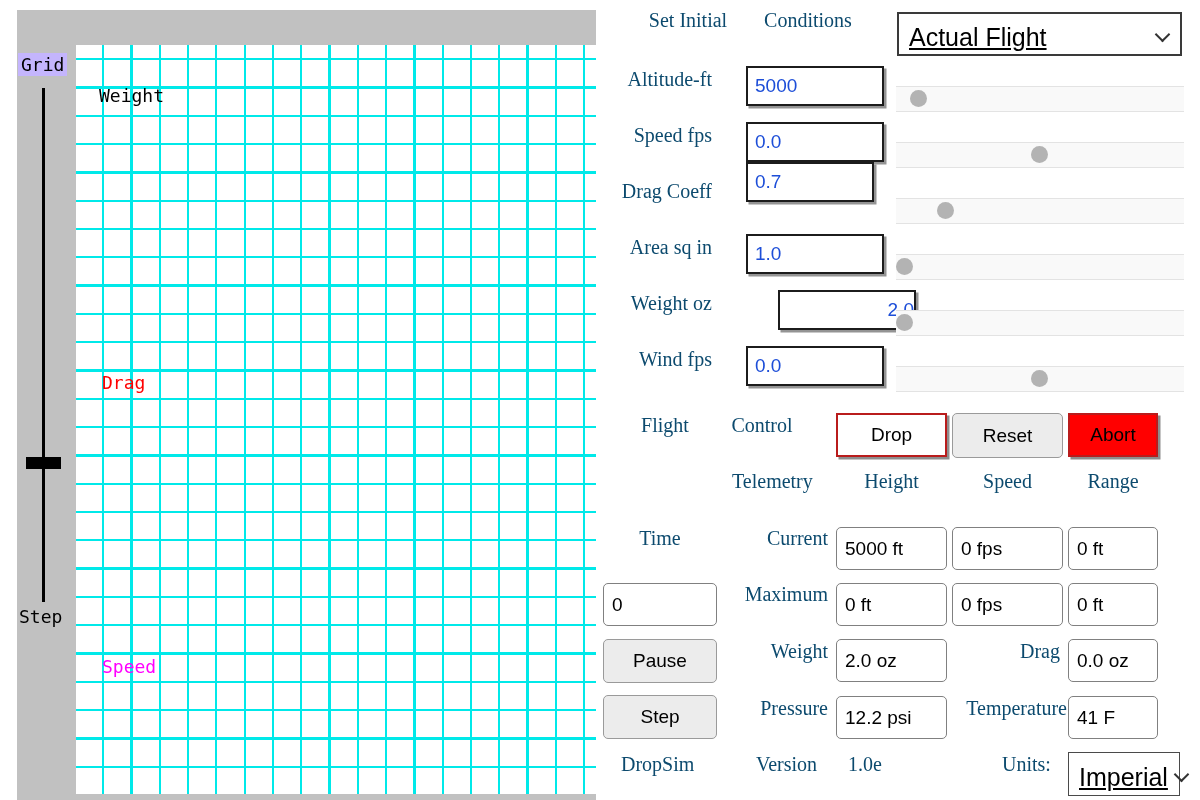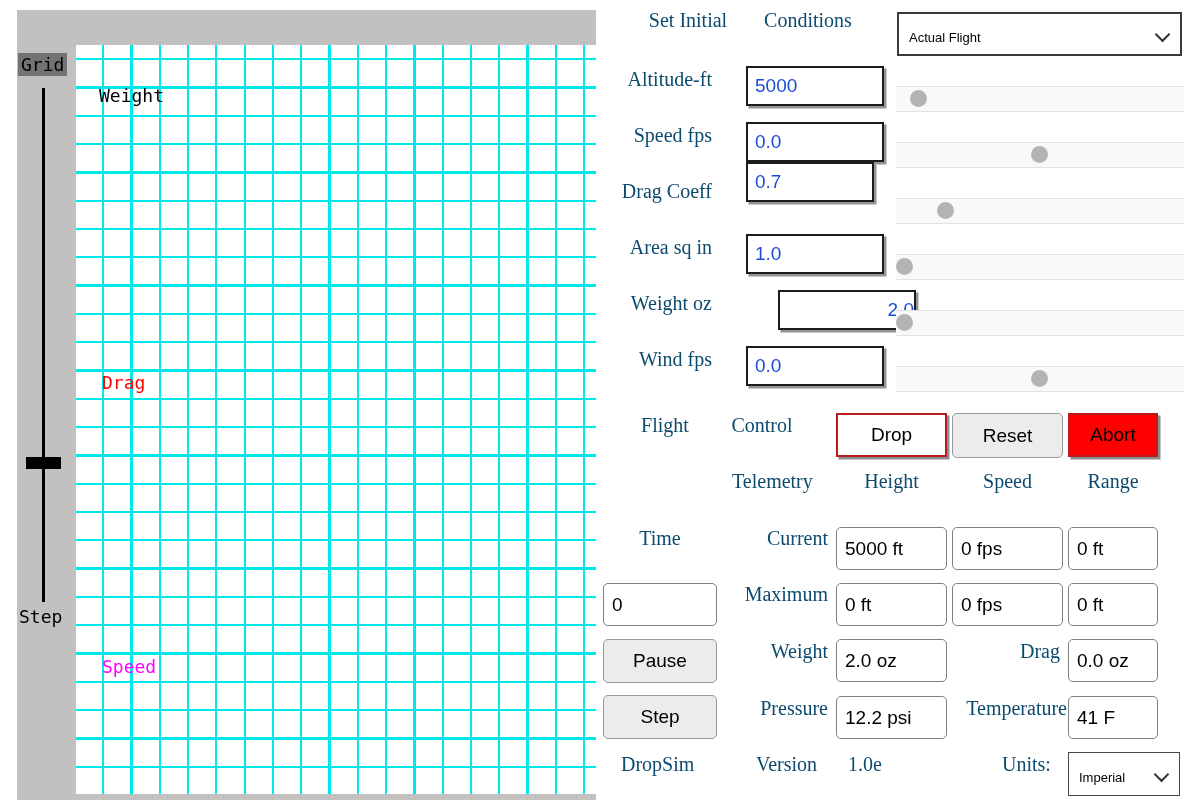--- a/index.html
+++ b/index.html
@@ -8,21 +8,21 @@
   .abs{position:absolute;box-sizing:border-box;}
 
   
   .gray-panel{left:17px;top:10px;width:579px;height:790px;background:#c1c1c1;}
   .plot-area{left:76px;top:45px;width:520px;height:749px;background-color:#fff;
     background-image:
       repeating-linear-gradient(to bottom, transparent 0 26px, #00e9e9 26px 28.3px),
       repeating-linear-gradient(to right, transparent 0 26px, #00e9e9 26px 28.3px);
     background-position:0 -13px,0 0;}
   .mono-label{font-family:"DejaVu Sans Mono",monospace;font-size:18px;color:#000;white-space:nowrap;}
-  .grid-chip{left:18px;top:53px;background:#737373;padding:1px 3px;}
+  .grid-chip{left:18px;top:53px;background:#c4b5fd;padding:1px 3px;}
   .zoom-track{left:42px;top:88px;width:3px;height:514px;background:#000;}
   .zoom-thumb{left:26px;top:457px;width:35px;height:12px;background:#000;}
   .zoom-label{left:19px;top:606px;}
   .series-label{font-family:"DejaVu Sans Mono",monospace;font-size:18px;white-space:nowrap;}
 
   
   .serif{font-family:"Liberation Serif",serif;font-size:20px;color:#0c4a6e;white-space:nowrap;}
   .r-align{text-align:right;}
   .c-align{text-align:center;}
 
@@ -31,21 +31,21 @@
   .soft-box{border:1.5px solid #808080;border-radius:5px;background:#fff;
     display:flex;align-items:center;padding-left:8px;font-size:19px;color:#000;}
   .soft-btn{border:1.5px solid #9a9a9a;border-radius:5px;background:#ececec;
     display:flex;align-items:center;justify-content:center;font-size:19px;color:#000;cursor:pointer;}
   .hard-btn{border:2px solid #b91c1c;box-shadow:2.5px 2.5px 0 #8d8d8d;
     display:flex;align-items:center;justify-content:center;font-size:19px;color:#000;cursor:pointer;}
   .btn-drop{background:#fff;}
   .btn-abort{background:#ff0000;}
 
   .select-box{border:2px solid #3a3a3a;background:#fff;display:flex;align-items:center;
-    padding:6px 12px 0 10px;font-size:13px;color:#000;cursor:pointer;justify-content:space-between;}
+    padding:6px 12px 0 10px;font-size:25px;color:#000;cursor:pointer;justify-content:space-between;text-decoration:underline;}
   .select-thin{border:1.5px solid #4a4a4a;}
   .chev{width:9px;height:9px;border-right:2px solid #333;border-bottom:2px solid #333;
     transform:rotate(45deg);margin-top:-5px;flex:0 0 auto;margin-left:8px;}
 
   .slider-track{width:288px;height:26px;background:#f9f9f9;border-top:1px solid #e3e3e3;
     border-bottom:1px solid #e3e3e3;position:absolute;box-sizing:border-box;cursor:pointer;}
   .slider-thumb{position:absolute;top:3px;width:17px;height:17px;border-radius:50%;background:#b3b3b3;}
 
   .field-label{left:600px;width:112px;}
   .tel-label{left:700px;width:128px;}

